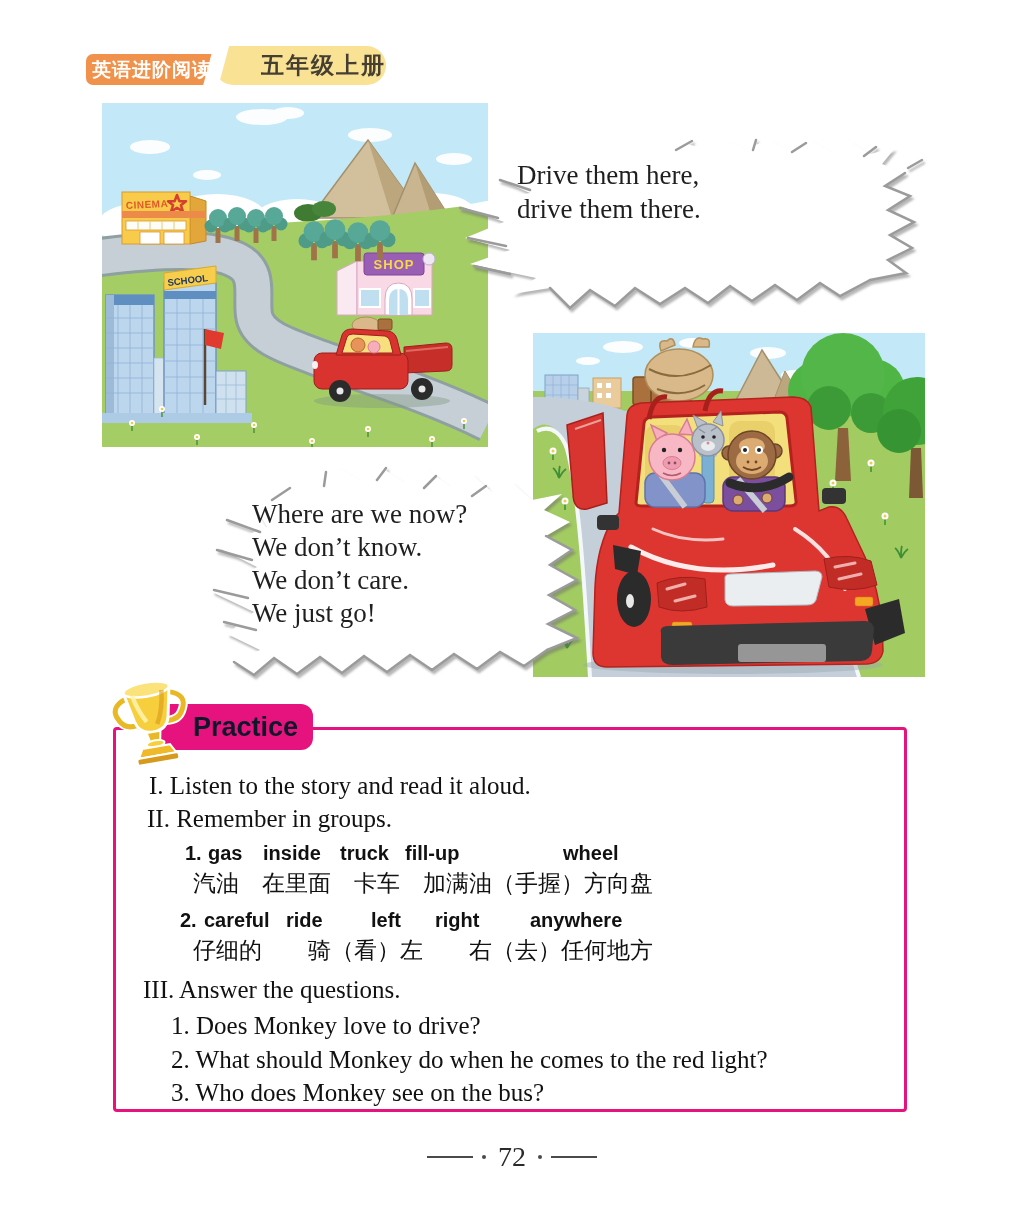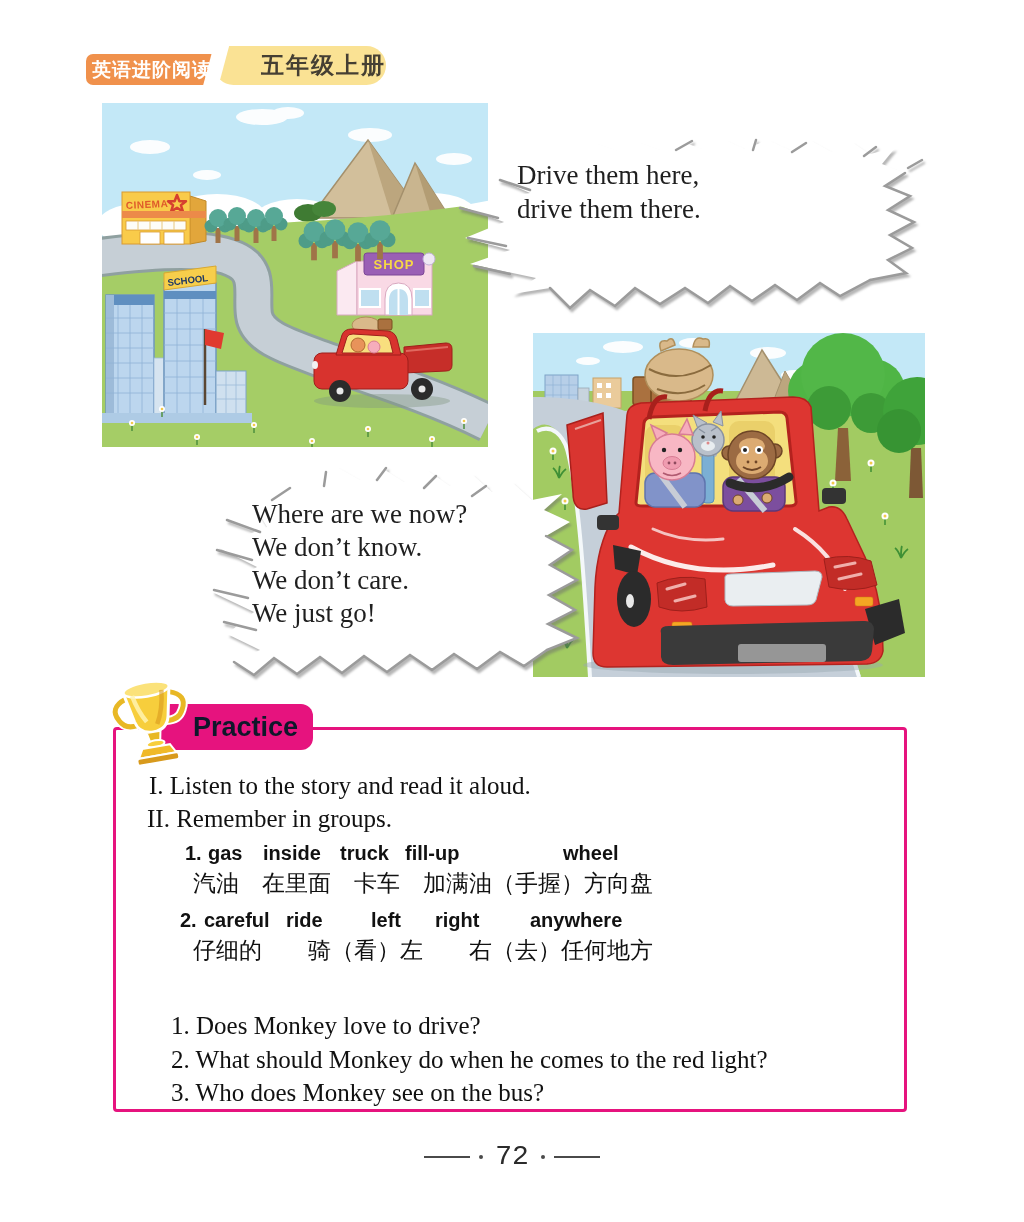--- a/index.html
+++ b/index.html
@@ -42,21 +42,21 @@
   .p-row{position:absolute;left:0;top:0;width:100%;height:30px;}
   .p-word{position:absolute;top:0;font-family:"Liberation Sans",sans-serif;font-weight:bold;
           font-size:20px;color:#111;white-space:nowrap;}
   .p-cn{position:absolute;font-size:23px;color:#111;white-space:nowrap;}
 
   
   .pfooter{position:absolute;left:0;top:1141px;width:100%;display:flex;align-items:center;
            justify-content:center;gap:9px;z-index:2;}
   .fline{width:46px;height:2px;background:#4a4a4a;}
   .fdot{width:4px;height:4px;border-radius:50%;background:#4a4a4a;}
-  .fnum{font-family:Liberation Mono, monospace;font-size:28px;color:#2b2b2b;margin:0 3px;}
+  .fnum{font-family:Liberation Serif, serif;font-size:28px;color:#2b2b2b;margin:0 3px;}
 </style>
 </head>
 <body>
 
 <div class="page">
 
   <div class="badge-o">
     <span>英语进阶阅读</span>
   </div>
   <div class="badge-y">
@@ -433,20 +433,21 @@
     <div class="p-row" style="top:179px">
       <span class="p-word" style="left:64px">2.</span>
       <span class="p-word" style="left:88px">careful</span>
       <span class="p-word" style="left:170px">ride</span>
       <span class="p-word" style="left:255px">left</span>
       <span class="p-word" style="left:319px">right</span>
       <span class="p-word" style="left:414px">anywhere</span>
     </div>
     <div class="p-cn" style="left:77px;top:205px">仔细的　　骑（看）左　　右（去）任何地方</div>
 
+    <div class="p-item" style="left:27px;top:246px">III. Answer the questions.</div>
     <div class="p-item" style="left:55px;top:282px">1. Does Monkey love to drive?</div>
     <div class="p-item" style="left:55px;top:316px">2. What should Monkey do when he comes to the red light?</div>
     <div class="p-item" style="left:55px;top:349px">3. Who does Monkey see on the bus?</div>
   </div>
 
   <div class="pfooter">
     <span class="fline"></span>
     <span class="fdot"></span>
     <span class="fnum">72</span>
     <span class="fdot"></span>

